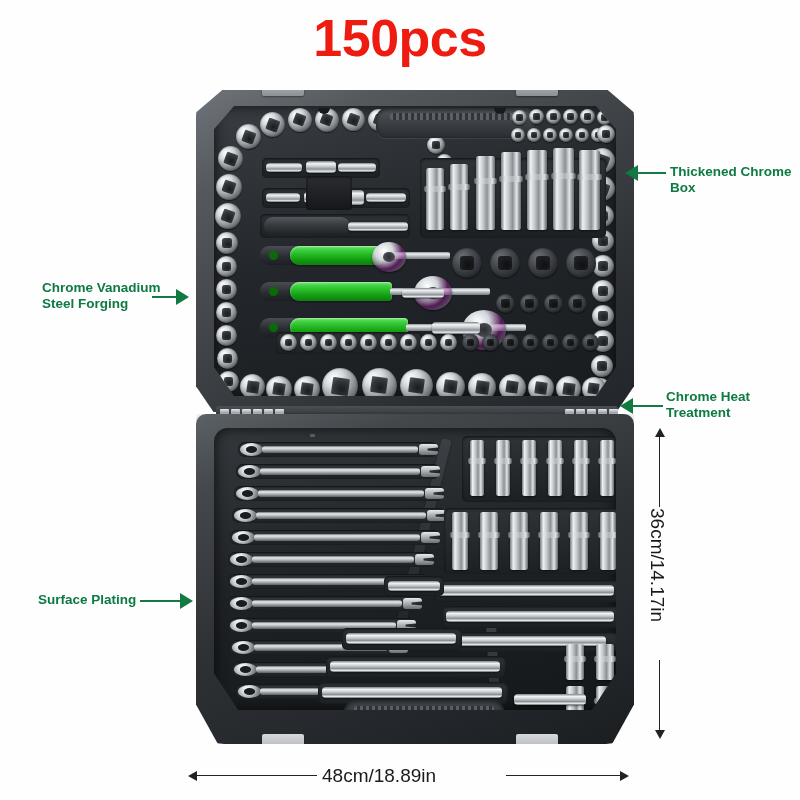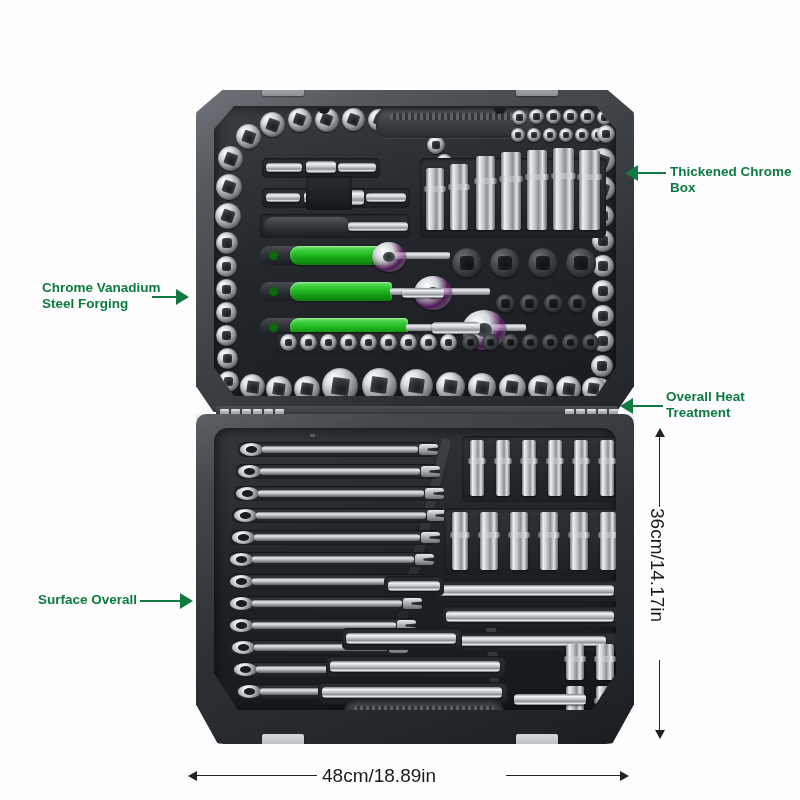--- a/index.html
+++ b/index.html
@@ -267,20 +267,21 @@
   }
   .tick {
     position: absolute; width: 5px; height: 3px; background: #7c8186; opacity: .55; border-radius: 1px;
   }
 </style>
 </head>
 <body>
 
 <div id="stage">
 
+  <div class="title">150pcs</div>
 
   <div class="shell lid">
     <div class="inner lid-inner">
 
       <div class="socket hex" style="left:4px;  top:40px;  width:25px; height:25px;"></div>
       <div class="socket hex" style="left:2px;  top:68px;  width:26px; height:26px;"></div>
       <div class="socket hex" style="left:1px;  top:97px;  width:26px; height:26px;"></div>
       <div class="socket" style="left:2px;  top:126px; width:22px; height:22px;"></div>
       <div class="socket" style="left:2px;  top:150px; width:21px; height:21px;"></div>
       <div class="socket" style="left:2px;  top:173px; width:21px; height:21px;"></div>
@@ -630,26 +631,26 @@
   <div>
     <div class="callout" style="left:42px; top:280px;">Chrome Vanadium
 Steel Forging</div>
     <div class="arrow-line" style="left:152px; top:296px; width:24px;"></div>
     <div class="tri-right" style="left:176px; top:289px;"></div>
   </div>
 
   <div>
     <div class="tri-left" style="left:620px; top:398px;"></div>
     <div class="arrow-line" style="left:633px; top:405px; width:30px;"></div>
-    <div class="callout" style="left:666px; top:389px;">Overall Heat
+    <div class="callout" style="left:666px; top:389px;">Chrome Heat
 Treatment</div>
   </div>
 
   <div>
-    <div class="callout" style="left:38px; top:592px;">Surface Overall</div>
+    <div class="callout" style="left:38px; top:592px;">Surface Plating</div>
     <div class="arrow-line" style="left:140px; top:600px; width:40px;"></div>
     <div class="tri-right" style="left:180px; top:593px;"></div>
   </div>
 
   <div>
     <div class="cap cap-up" style="left:655px; top:428px;"></div>
     <div class="rule rule-v" style="left:659px; top:437px; height:70px;"></div>
     <div class="dim-text dim-v" style="left:668px; top:508px;">36cm/14.17in</div>
     <div class="rule rule-v" style="left:659px; top:660px; height:70px;"></div>
     <div class="cap cap-down" style="left:655px; top:730px;"></div>

